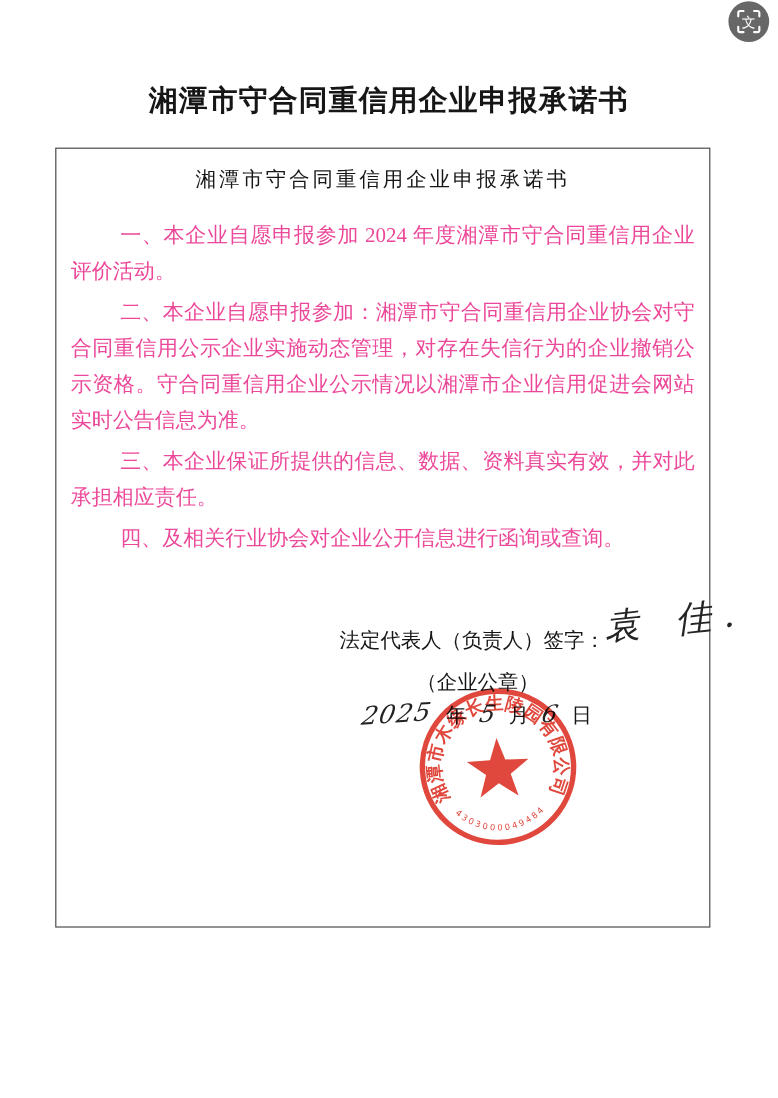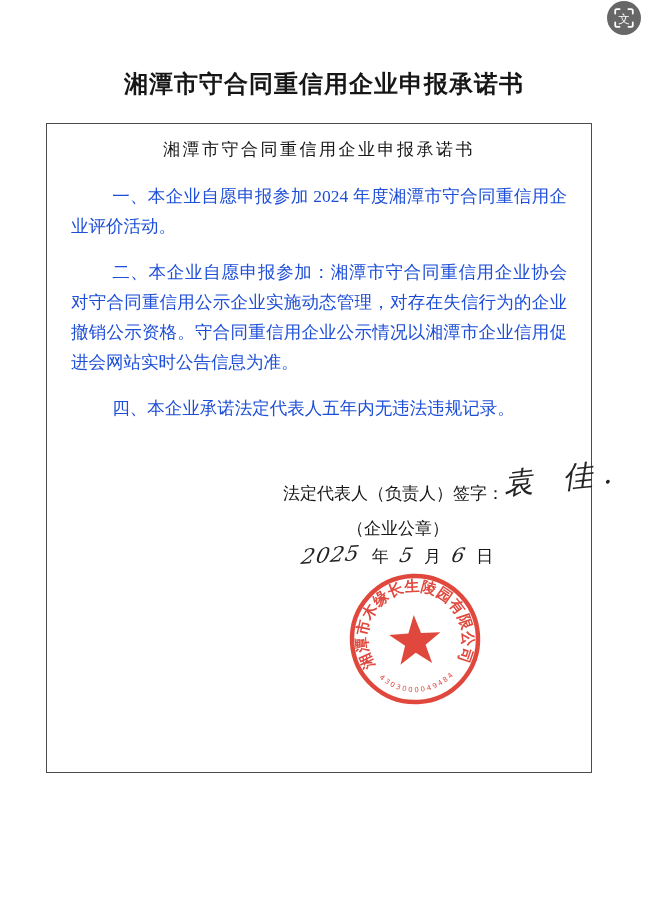--- a/index.html
+++ b/index.html
@@ -28,22 +28,22 @@
   .doc-box{
     position:absolute;left:46px;top:123px;width:546px;height:650px;
     border:1.5px solid #4b4b4b;box-sizing:border-box;
     padding:10px 8px 0 8px;
   }
   .inner-title{
     margin:4px 0 20px 0;text-align:center;
     font-size:17px;font-weight:normal;letter-spacing:2.5px;
   }
   .par{
-    margin:16px;font-size:17.5px;line-height:30px;
-    text-align:justify;text-indent:2.35em;color:#1d4ed8;
+    margin:4px;font-size:17.5px;line-height:30px;
+    text-align:justify;text-indent:2.35em;color:#ec4899;
   }
 
   
   .sig-block{position:relative;margin-top:58px;font-size:17px;line-height:26px;}
   .sign-row{margin-left:228px;}
   .seal-row{margin-left:292px;margin-top:9px;}
   .date-row{margin-left:247px;margin-top:0;}
   .hand{
     font-family:"DejaVu Serif","Liberation Serif",serif;
     font-style:italic;color:#222;
@@ -81,21 +81,22 @@
     </svg>
   </div>
 
   <h1 class="main-title">湘潭市守合同重信用企业申报承诺书</h1>
 
   <div class="doc-box">
     <h2 class="inner-title">湘潭市守合同重信用企业申报承诺书</h2>
 
     <p class="par">一、本企业自愿申报参加 2024 年度湘潭市守合同重信用企业评价活动。</p>
     <p class="par">二、本企业自愿申报参加：湘潭市守合同重信用企业协会对守合同重信用公示企业实施动态管理，对存在失信行为的企业撤销公示资格。守合同重信用企业公示情况以湘潭市企业信用促进会网站实时公告信息为准。</p>
-    <p class="par">四、本企业承诺法定代表人五年内无违法违规记录。</p>
+    <p class="par">三、本企业保证所提供的信息、数据、资料真实有效，并对此承担相应责任。</p>
+    <p class="par">四、及相关行业协会对企业公开信息进行函询或查询。</p>
 
     <div class="sig-block">
       <div class="sign-row">法定代表人（负责人）签字：</div>
       <div class="seal-row">（企业公章）</div>
       <div class="date-row">
         <span class="hand hand-year">2025</span>
         <span class="date-unit">年</span>
         <span class="hand hand-num">5</span>
         <span class="date-unit">月</span>
         <span class="hand hand-num">6</span>

